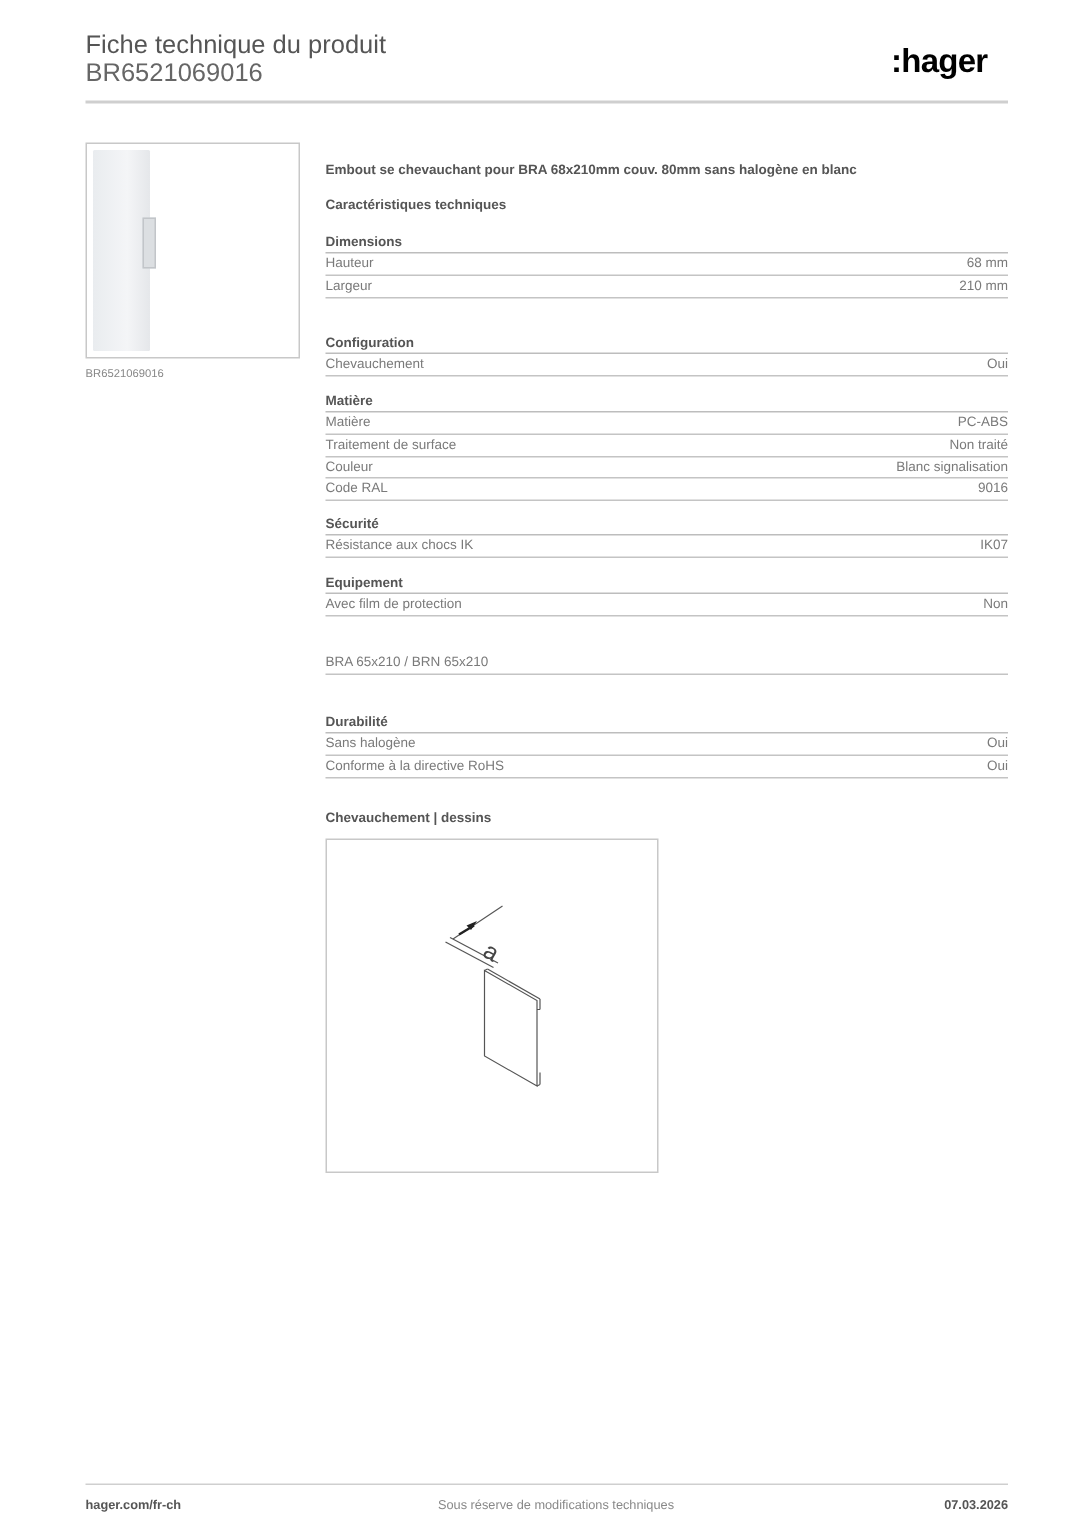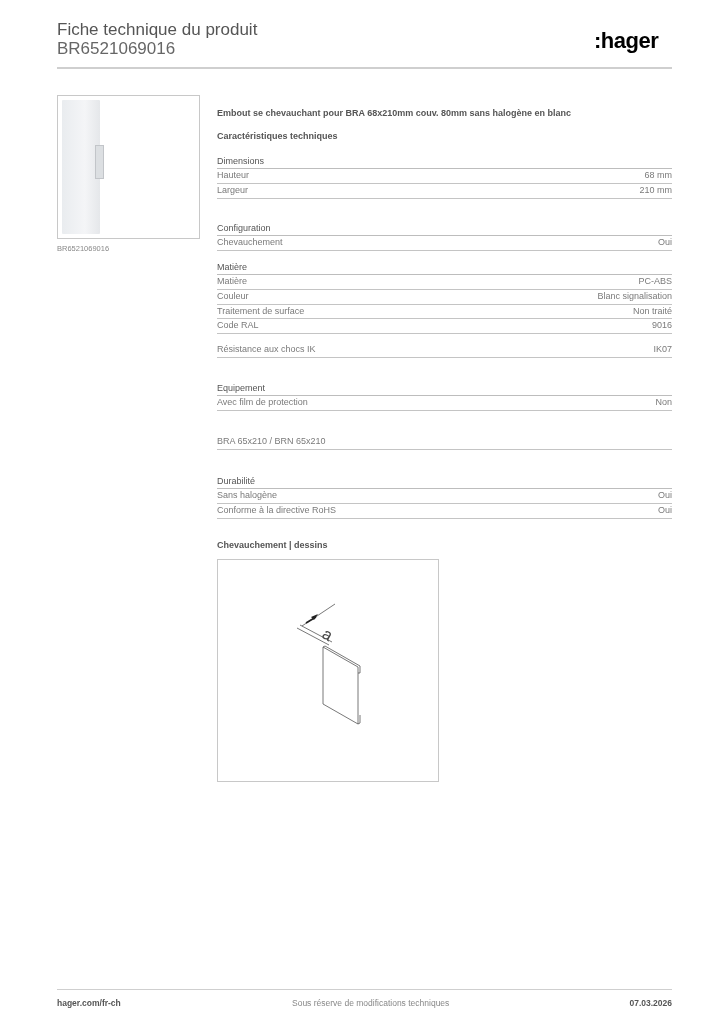--- a/index.html
+++ b/index.html
@@ -12,21 +12,21 @@
 
   .product-img { position: absolute; left: 57px; top: 95px; width: 143px; height: 144px; border: 1px solid #c8c8c8; box-sizing: border-box; background: #fff; }
   .product-img .panel { position: absolute; left: 4px; top: 4px; width: 38px; height: 134px; background: linear-gradient(90deg, #e9ecef, #f4f5f7 60%, #e5e7ea); border-radius: 1px; }
   .product-img .clip { position: absolute; left: 37px; top: 49px; width: 9px; height: 34px; background: #dcdfe2; border: 1px solid #c2c5c9; box-sizing: border-box; }
   .img-caption { position: absolute; left: 57px; top: 244px; font-size: 7.5px; color: #888; }
 
   .desc { position: absolute; left: 217px; top: 108px; font-size: 9px; font-weight: bold; color: #555; }
   .tech-heading { position: absolute; left: 217px; top: 131px; font-size: 9px; font-weight: bold; color: #555; }
 
   .section { position: absolute; left: 217px; width: 455px; }
-  .section .sec-title { font-size: 9px; font-weight: normal; color: #555; height: 13px; line-height: 13px; border-bottom: 1.5px solid #bdbdbd; }
+  .section .sec-title { font-size: 9px; font-weight: bold; color: #555; height: 13px; line-height: 13px; border-bottom: 1.5px solid #bdbdbd; }
   .section .row { display: flex; justify-content: space-between; font-size: 9px; color: #7a7a7a; height: 13.8px; line-height: 13.8px; border-bottom: 1px solid #c4c4c4; }
 
   .ill-title { position: absolute; left: 217px; top: 540px; font-size: 9px; font-weight: bold; color: #555; }
   .ill-box { position: absolute; left: 217px; top: 559px; width: 222px; height: 223px; border: 1px solid #c8c8c8; box-sizing: border-box; }
 
   .footer-line { position: absolute; left: 57px; top: 989px; width: 615px; height: 1px; background: #cfcfcf; }
   .footer-left { position: absolute; left: 57px; top: 998px; font-size: 8.5px; font-weight: bold; color: #555; }
   .footer-center { position: absolute; left: 292px; top: 998px; font-size: 8.5px; color: #888; }
   .footer-right { position: absolute; right: 52px; top: 998px; font-size: 8.5px; font-weight: bold; color: #555; }
 </style>
@@ -67,34 +67,35 @@
     </div>
 </div>
 
 <div class="section" style="top:261px;">
   <div class="sec-title">Matière</div>
   <div class="row">
       <span>Matière</span>
       <span>PC-ABS</span>
     </div>
   <div class="row">
+      <span>Traitement de surface</span>
+      <span>Non traité</span>
+    </div>
+  <div class="row">
       <span>Couleur</span>
       <span>Blanc signalisation</span>
-    </div>
-  <div class="row">
-      <span>Traitement de surface</span>
-      <span>Non traité</span>
     </div>
   <div class="row">
       <span>Code RAL</span>
       <span>9016</span>
     </div>
 </div>
 
 <div class="section" style="top:343px;">
+  <div class="sec-title">Sécurité</div>
   <div class="row">
       <span>Résistance aux chocs IK</span>
       <span>IK07</span>
     </div>
 </div>
 
 <div class="section" style="top:382px;">
   <div class="sec-title">Equipement</div>
   <div class="row">
       <span>Avec film de protection</span>

